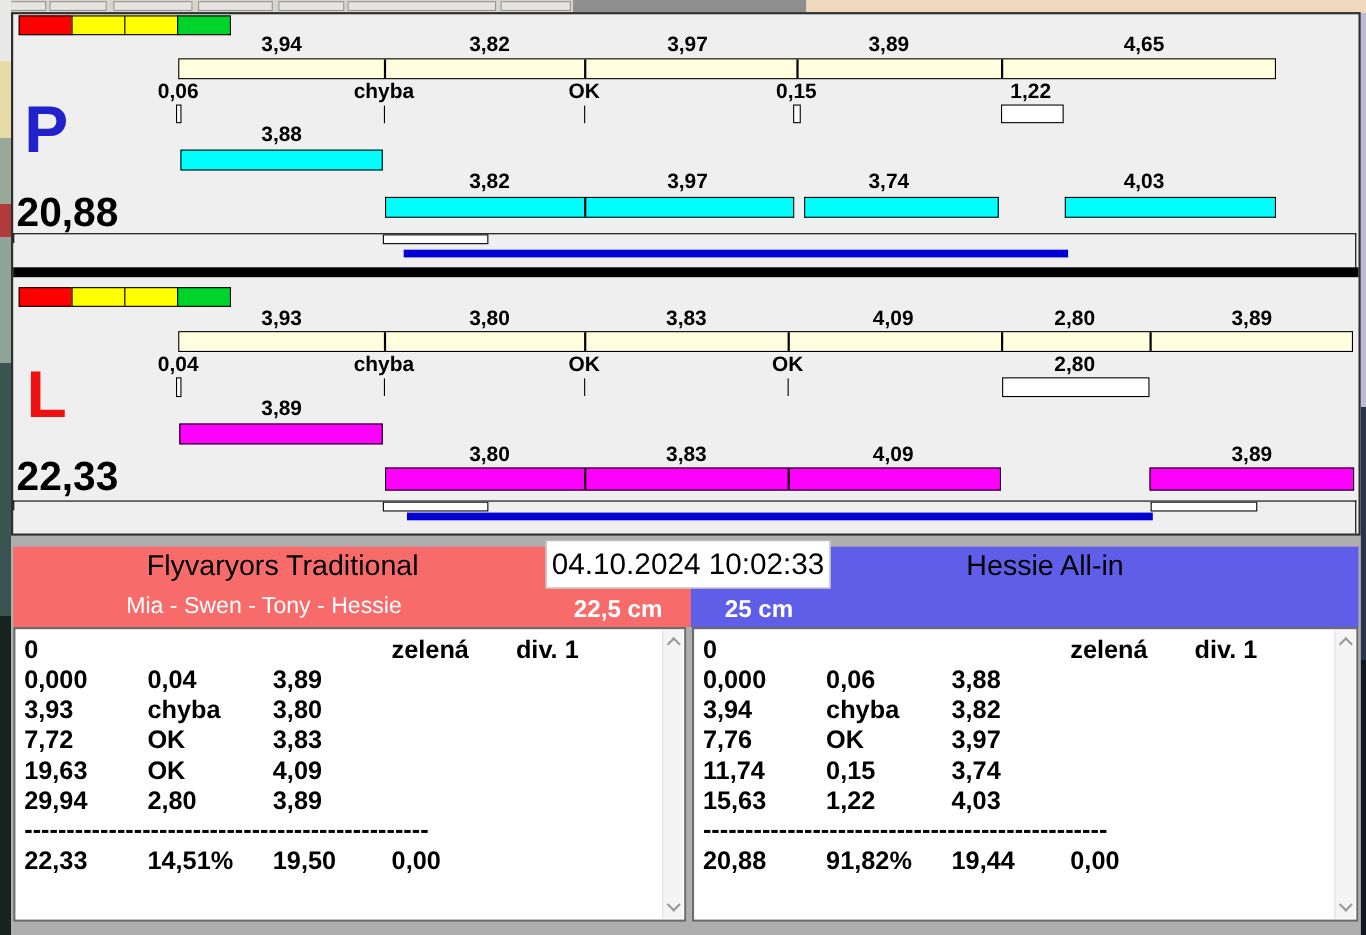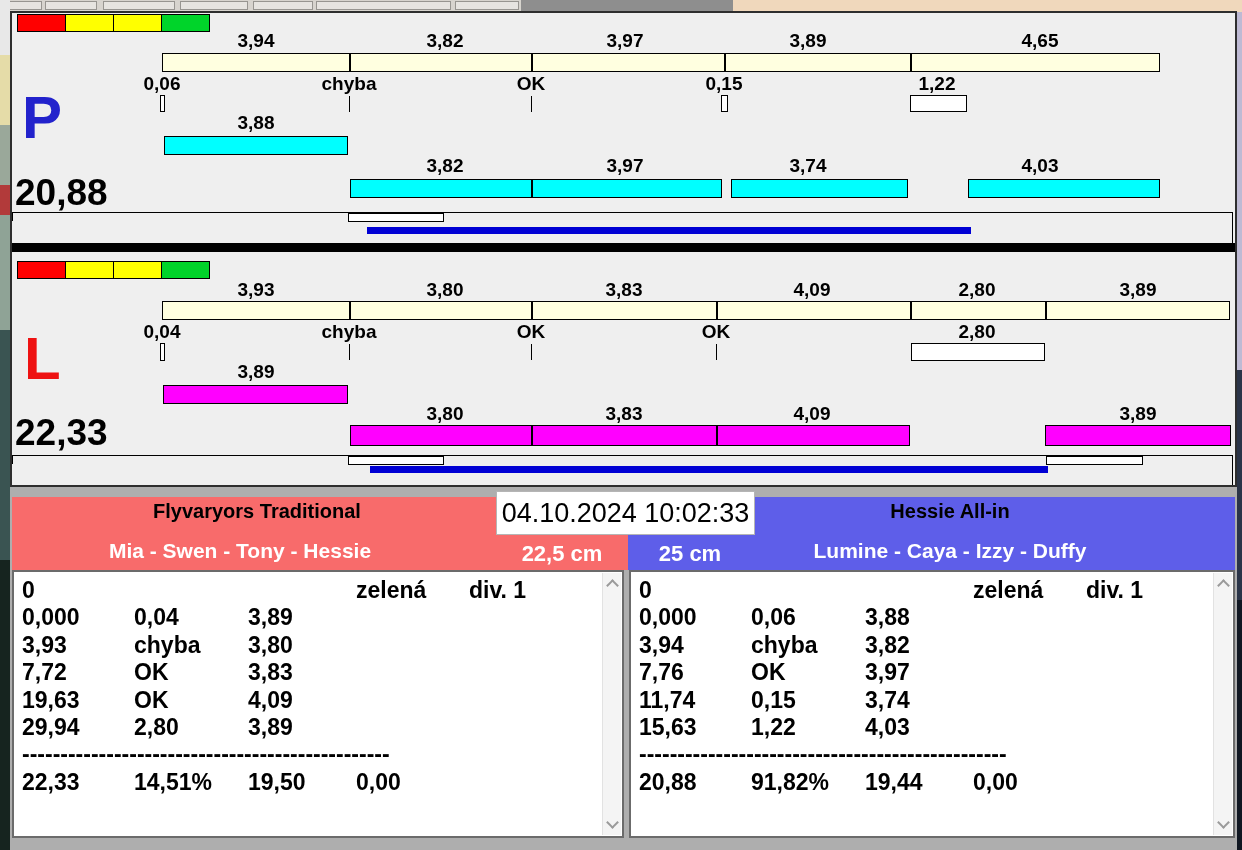--- a/index.html
+++ b/index.html
@@ -7,22 +7,22 @@
          background:#9e9e9e;font-family:"Liberation Sans",sans-serif;color:#000;}
   .a{position:absolute;}
   .c{transform:translateX(-50%);white-space:nowrap;font-weight:bold;font-size:19px;line-height:1;}
   .bar{position:absolute;border:1px solid #000;box-sizing:border-box;}
   .vd{position:absolute;top:0;bottom:0;width:2px;background:#000;}
   .tl{position:absolute;width:1px;height:16px;background:#000;}
   .tb{position:absolute;background:#fff;border:1px solid #000;box-sizing:border-box;}
   .sq{position:absolute;width:49px;height:18px;border:1px solid #000;box-sizing:border-box;}
   .lane-letter{position:absolute;font-weight:bold;font-size:60px;line-height:1;}
   .lane-total{position:absolute;font-weight:bold;font-size:37px;line-height:1;}
-  .hdr-name{position:absolute;font-weight:bold;font-size:20px;line-height:1;text-align:center;}
-  .hdr-members{position:absolute;font-weight:bold;font-size:21px;line-height:1;text-align:center;color:#fff;}
+  .hdr-name{position:absolute;font-weight:normal;font-size:26px;line-height:1;text-align:center;}
+  .hdr-members{position:absolute;font-weight:normal;font-size:21px;line-height:1;text-align:center;color:#fff;}
   .hdr-height{position:absolute;font-weight:bold;font-size:22px;line-height:1;text-align:center;color:#fff;}
   .panel{position:absolute;background:#fff;border:2px solid #6b6b6b;box-sizing:border-box;}
   .ptext{position:absolute;left:0;top:5px;right:20px;font-weight:bold;font-size:23px;line-height:27.4px;white-space:nowrap;overflow:hidden;}
   .prow{display:grid;grid-template-columns:112px 114px 108px auto;padding-left:8px;height:27.4px;}
   .psrow{display:grid;grid-template-columns:334px 113px auto;padding-left:8px;height:27.4px;}
   .pdash{padding-left:8px;height:27.4px;letter-spacing:0px;}
   .sbar{position:absolute;top:1px;bottom:1px;right:1px;width:18px;background:#f4f4f4;border-left:1px solid #e2e2e2;}
   .chev{position:absolute;left:5px;width:7px;height:7px;border-left:2px solid #9a9a9a;border-top:2px solid #9a9a9a;}
   .chev.up{top:8px;transform:rotate(45deg);}
   .chev.dn{bottom:8px;transform:rotate(225deg);}
@@ -163,21 +163,20 @@
   <div class="a" style="left: 370px; top: 466px; width: 678px; height: 7px; background: rgb(0, 0, 212);"></div>
 
   <div class="a" style="left: 12px; top: 497px; width: 616px; height: 73px; background: rgb(248, 107, 107);"></div>
   <div class="a" style="left: 628px; top: 497px; width: 607px; height: 73px; background: rgb(94, 94, 233);"></div>
 
   <span class="hdr-name" style="left:12px;top:501px;width:490px;">Flyvaryors Traditional</span>
   <span class="hdr-members" style="left:12px;top:540px;width:456px;">Mia - Swen - Tony - Hessie</span>
   <span class="hdr-height" style="left:496px;top:543px;width:132px;text-align:center;">22,5 cm</span>
 
   <span class="hdr-name" style="left:660px;top:501px;width:580px;">Hessie All-in</span>
-  <span class="hdr-members" style="left:660px;top:540px;width:580px;">Lumine - Caya - Izzy - Duffy</span>
   <span class="hdr-height" style="left:628px;top:543px;width:124px;">25 cm</span>
 
   <div class="a" style="left:496px;top:491px;width:259px;height:44px;background:#fff;border:1px solid #b5b5b5;box-sizing:border-box;
               display:flex;align-items:center;justify-content:center;font-size:27px;">
     <span>04.10.2024 10:02:33</span>
   </div>
 
   <div class="panel" style="left:12px;top:570px;width:612px;height:268px;">
     <div class="ptext">
       <div class="psrow">

